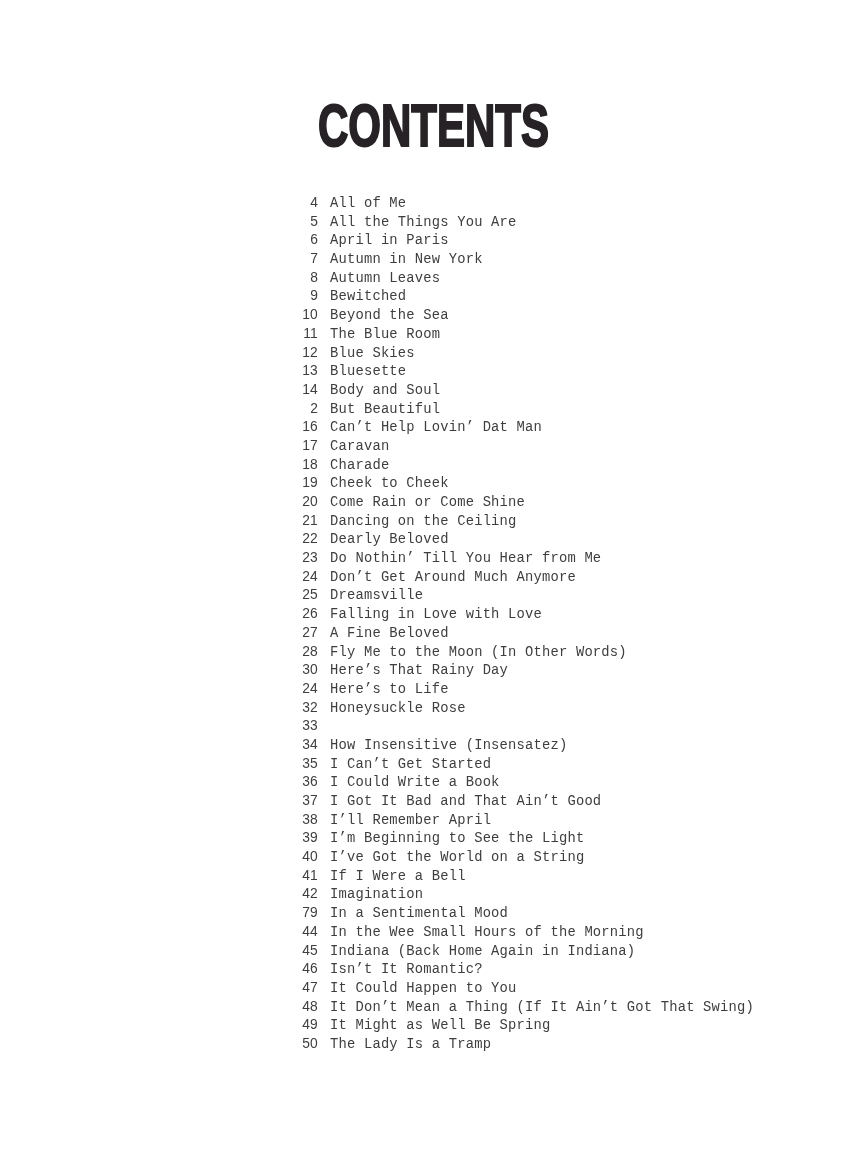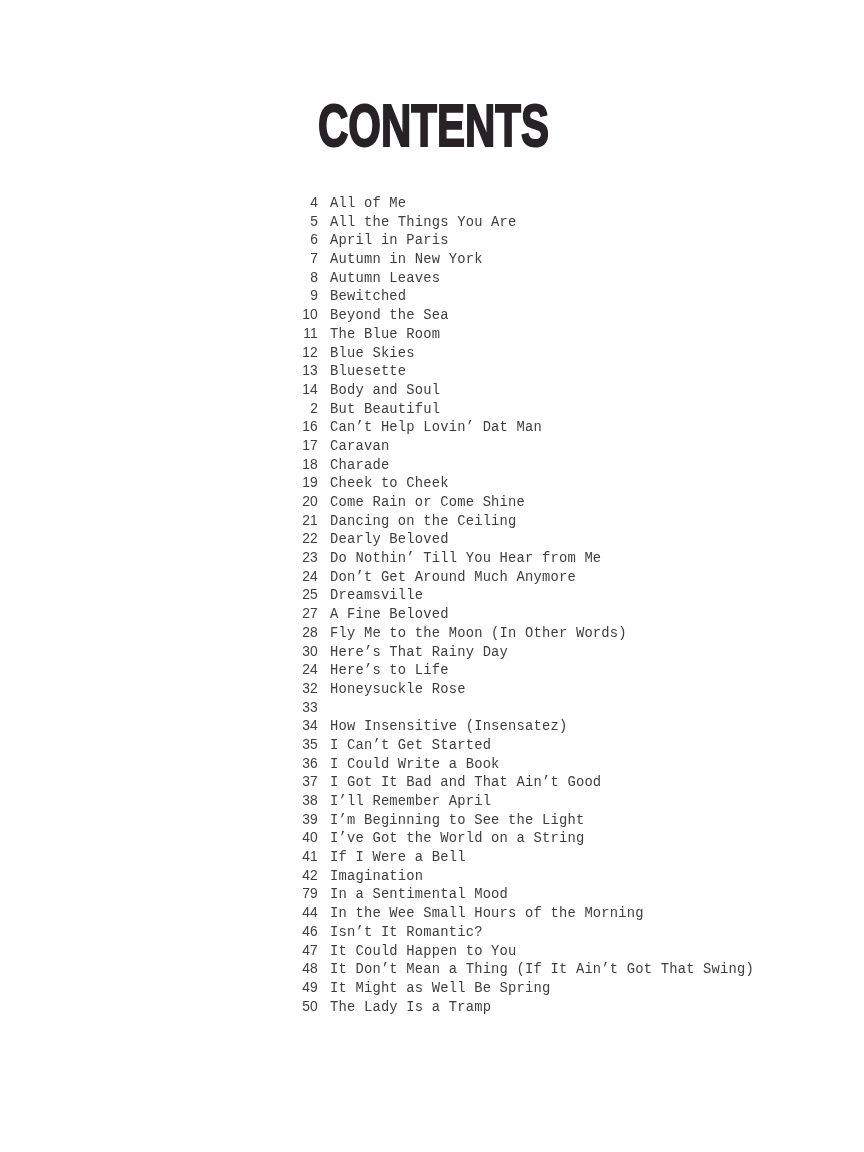--- a/index.html
+++ b/index.html
@@ -143,20 +143,24 @@
       </div>
       <div class="toc-row">
         <span class="toc-num">24</span>
         <span class="toc-title">Don’t Get Around Much Anymore</span>
       </div>
       <div class="toc-row">
         <span class="toc-num">25</span>
         <span class="toc-title">Dreamsville</span>
       </div>
       <div class="toc-row">
+        <span class="toc-num">26</span>
+        <span class="toc-title">Falling in Love with Love</span>
+      </div>
+      <div class="toc-row">
         <span class="toc-num">27</span>
         <span class="toc-title">A Fine Beloved</span>
       </div>
       <div class="toc-row">
         <span class="toc-num">28</span>
         <span class="toc-title">Fly Me to the Moon (In Other Words)</span>
       </div>
       <div class="toc-row">
         <span class="toc-num">30</span>
         <span class="toc-title">Here’s That Rainy Day</span>
@@ -208,20 +212,24 @@
         <span class="toc-num">42</span>
         <span class="toc-title">Imagination</span>
       </div>
       <div class="toc-row">
         <span class="toc-num">79</span>
         <span class="toc-title">In a Sentimental Mood</span>
       </div>
       <div class="toc-row">
         <span class="toc-num">44</span>
         <span class="toc-title">In the Wee Small Hours of the Morning</span>
+      </div>
+      <div class="toc-row">
+        <span class="toc-num">45</span>
+        <span class="toc-title">Indiana (Back Home Again in Indiana)</span>
       </div>
       <div class="toc-row">
         <span class="toc-num">46</span>
         <span class="toc-title">Isn’t It Romantic?</span>
       </div>
       <div class="toc-row">
         <span class="toc-num">47</span>
         <span class="toc-title">It Could Happen to You</span>
       </div>
       <div class="toc-row">

